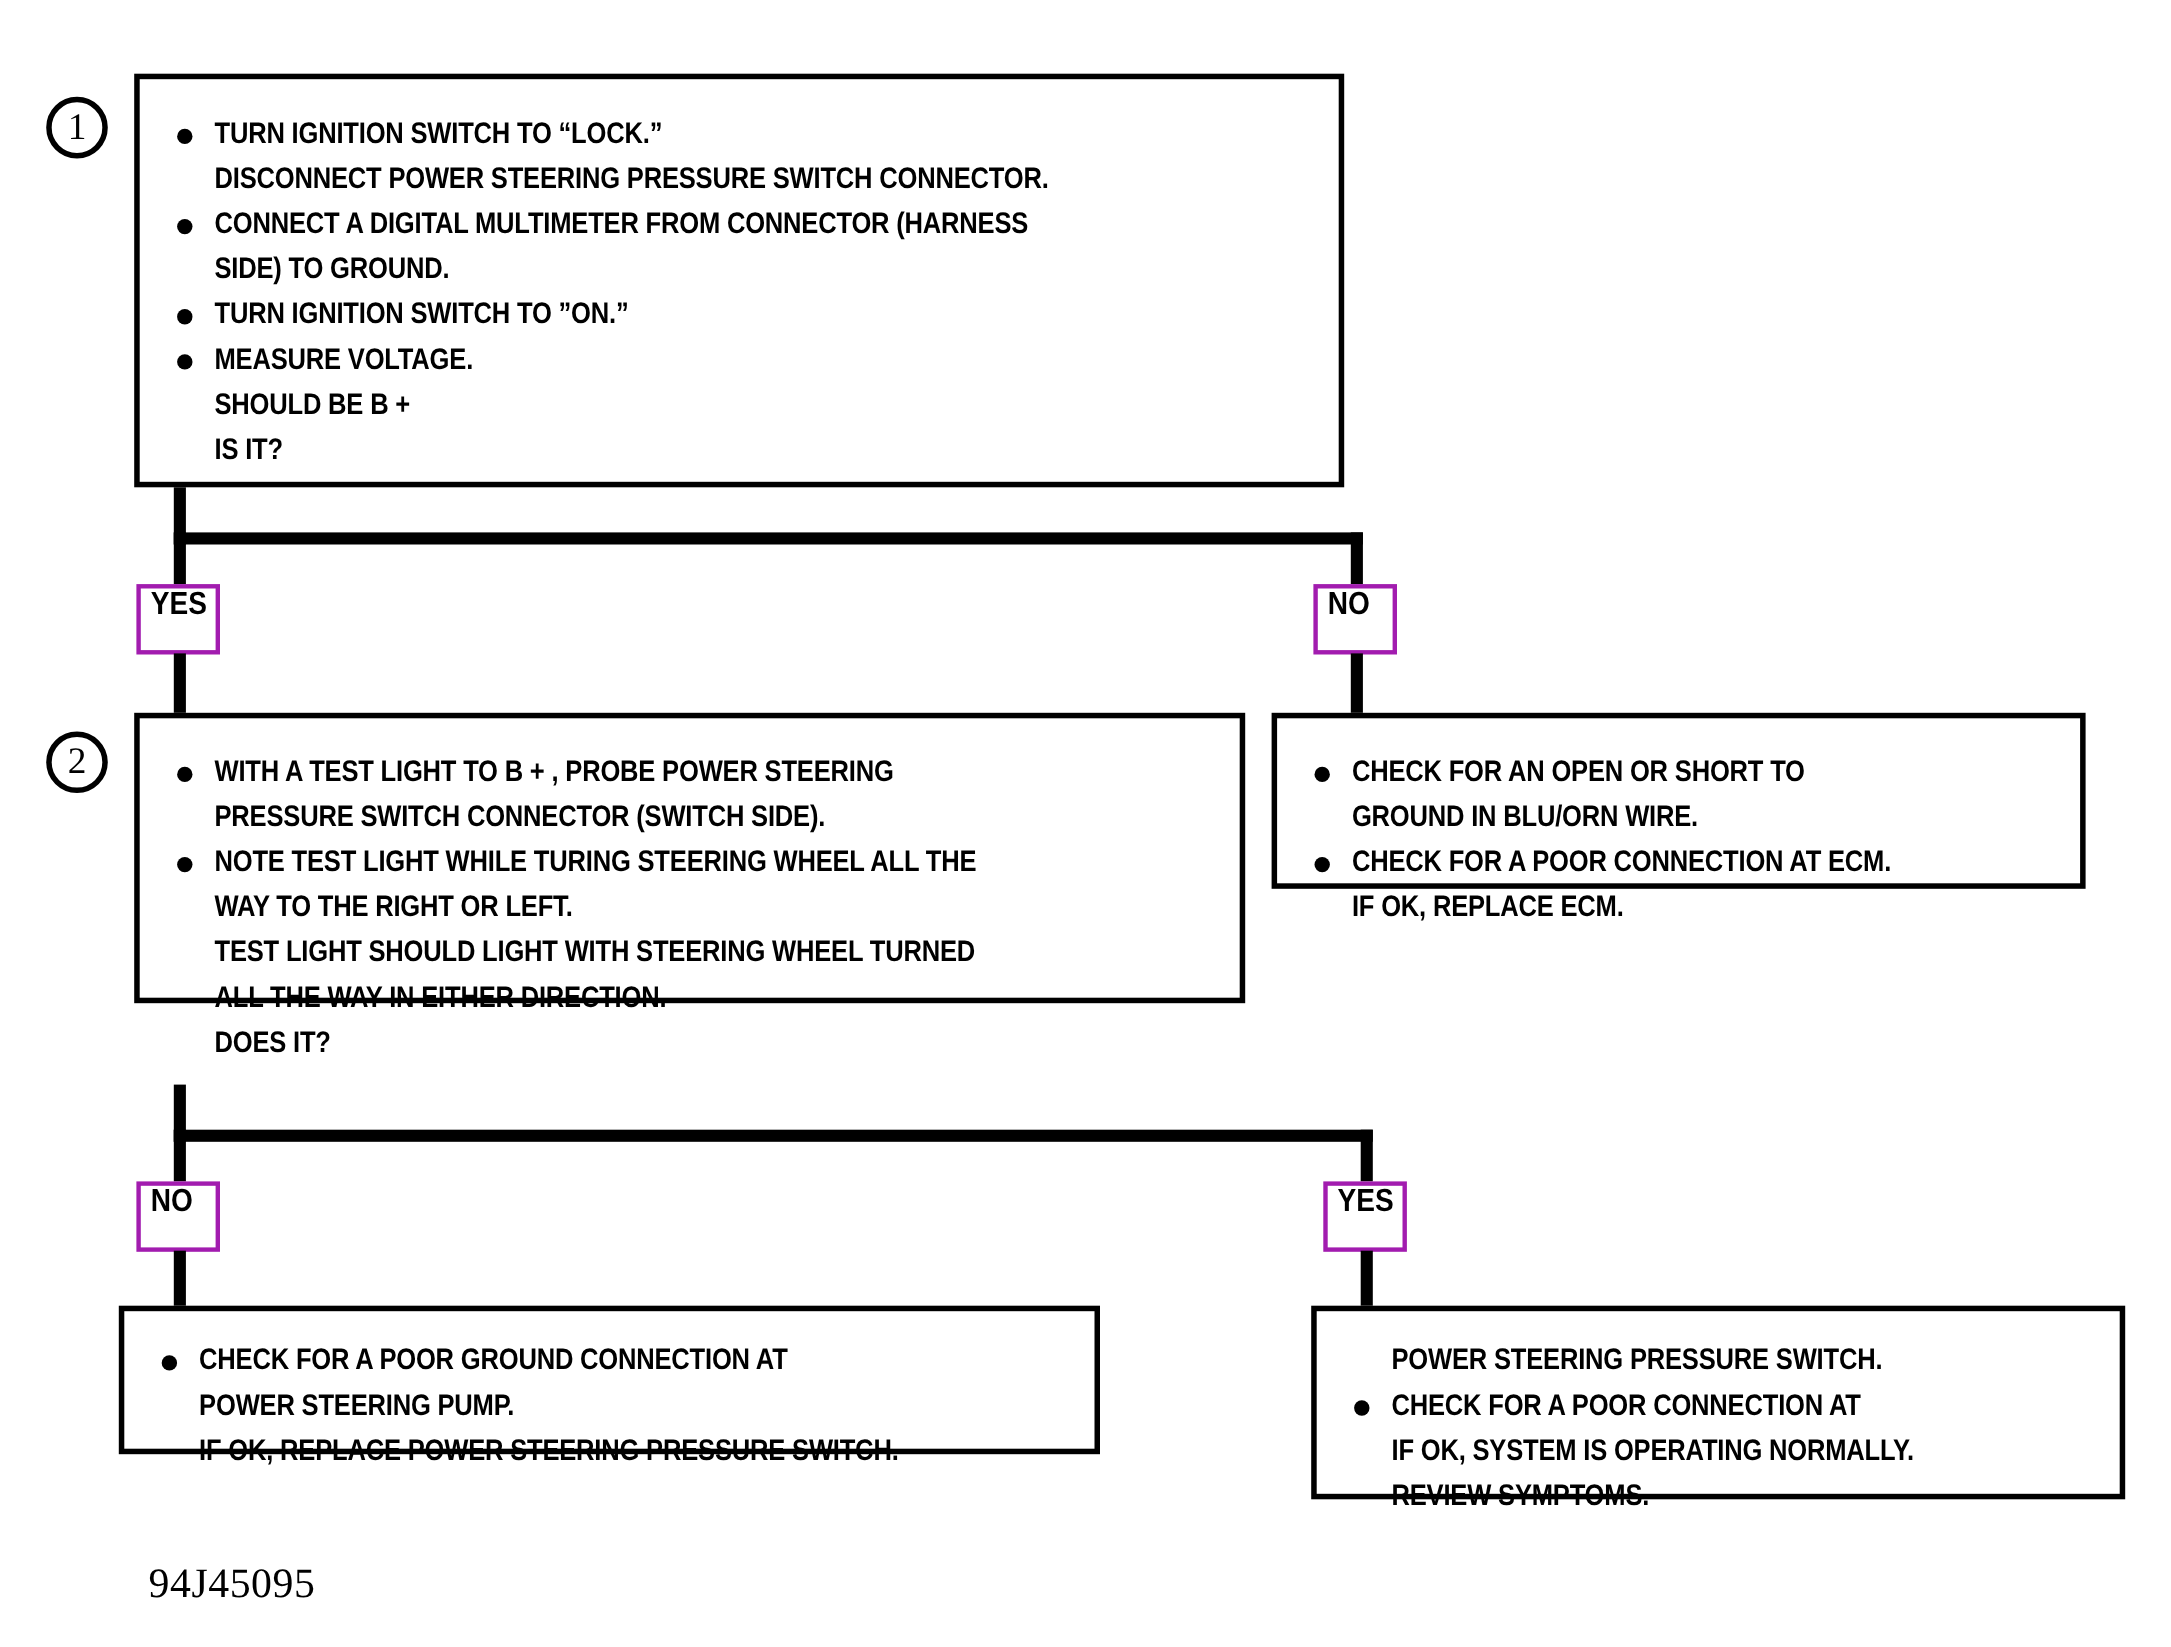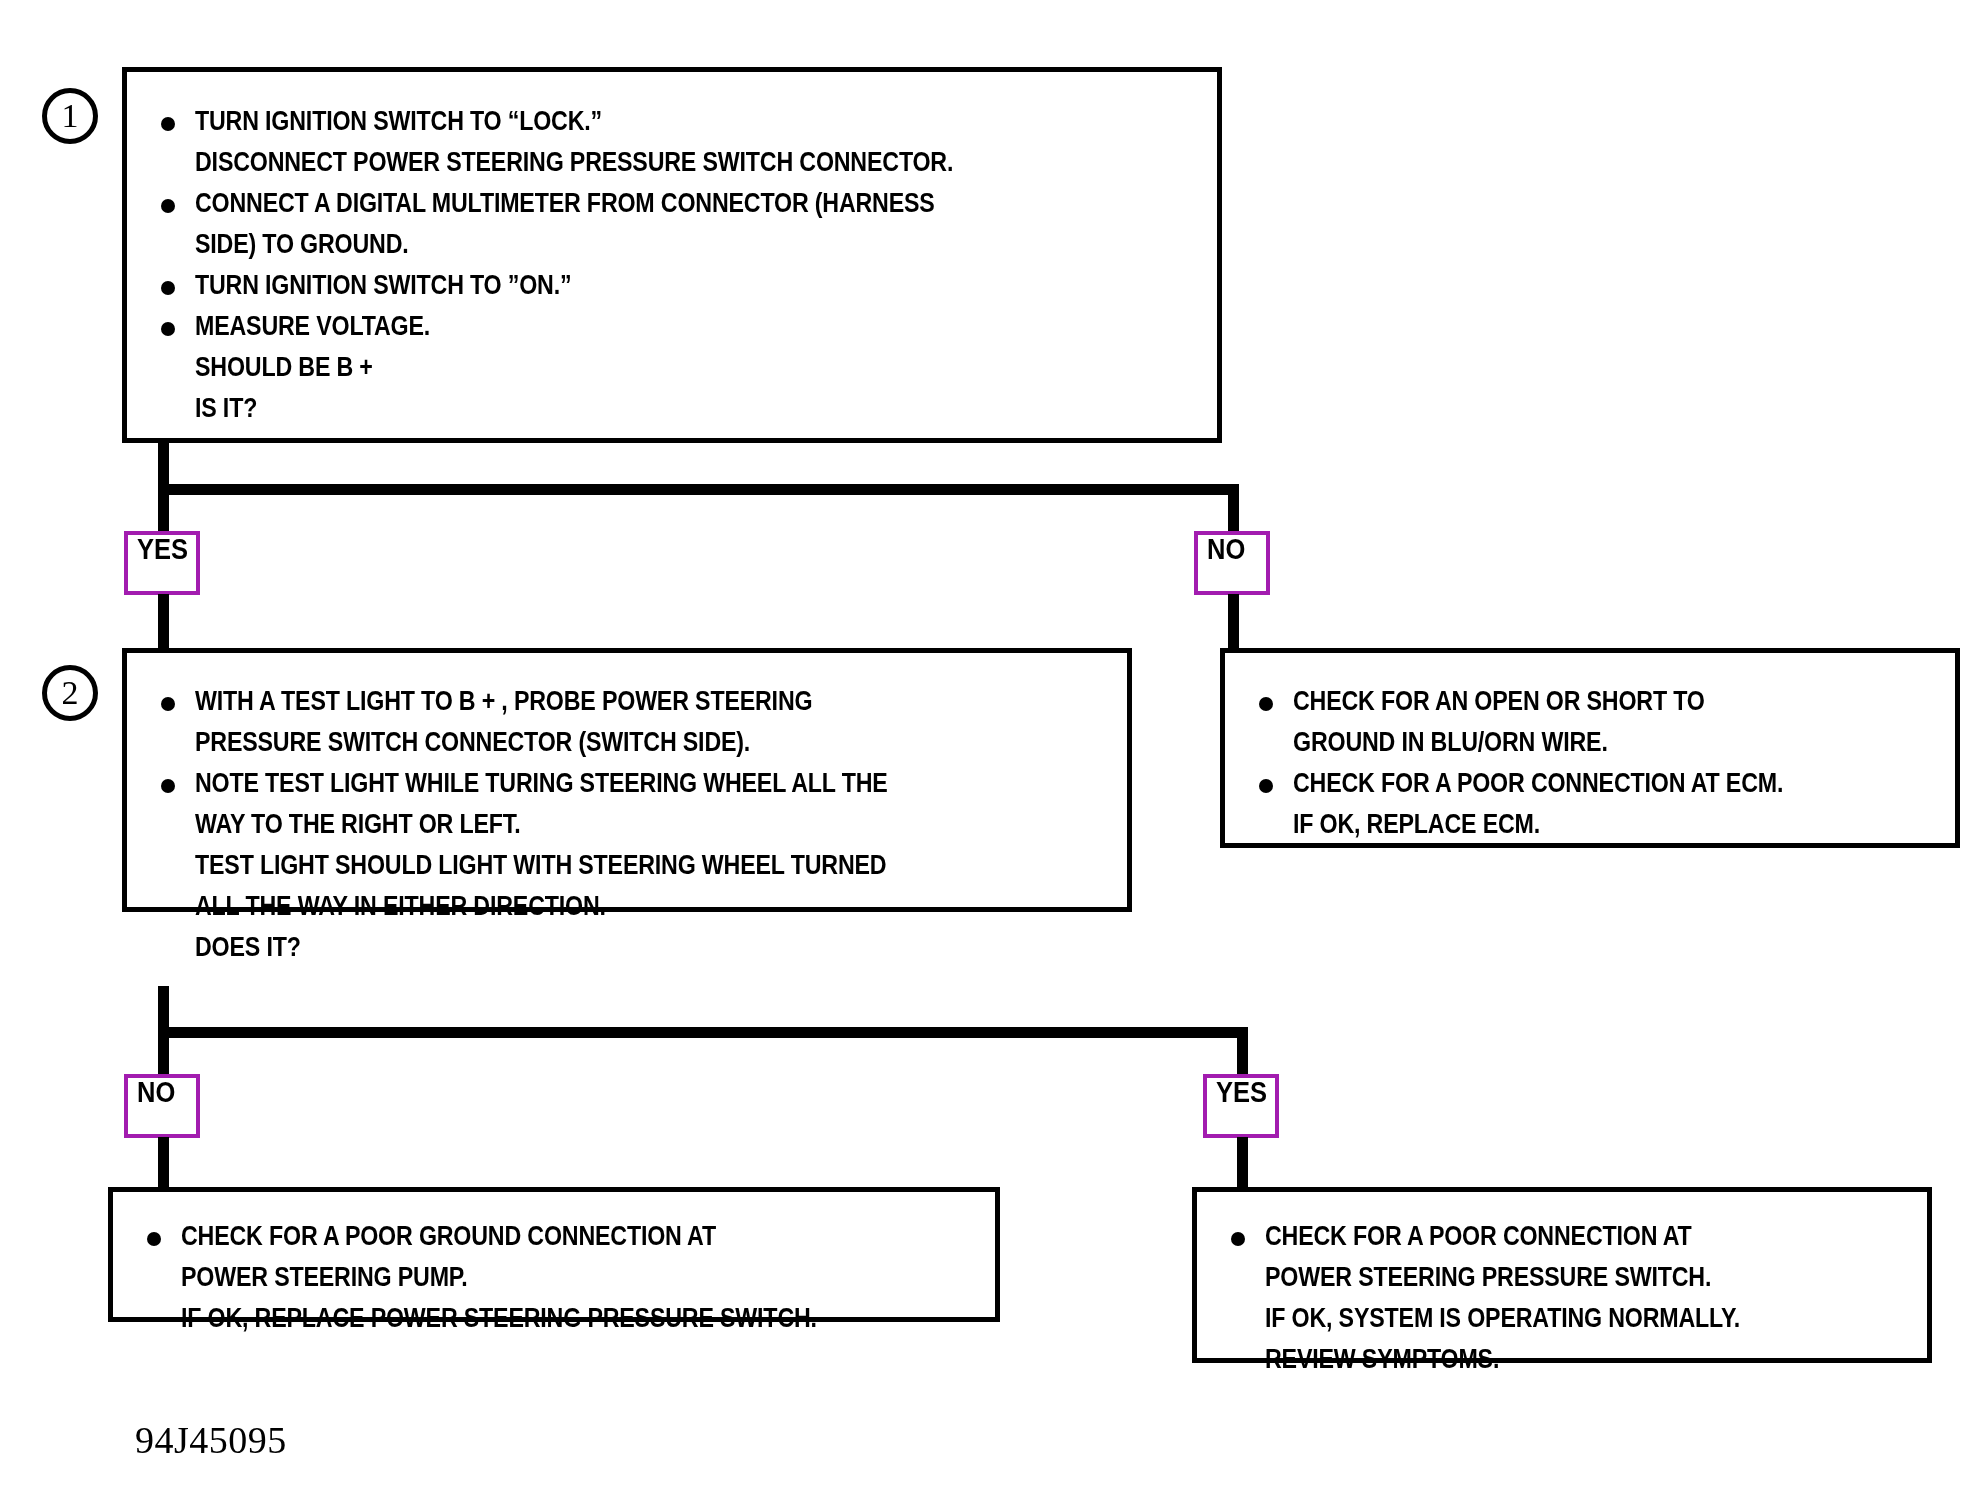--- a/index.html
+++ b/index.html
@@ -165,21 +165,21 @@
   <div class="tag-box" style="left:124px; top:531px; width:76px; height:64px;">
     <span>YES</span>
   </div>
   <div class="tag-box" style="left:1194px; top:531px; width:76px; height:64px;">
     <span>NO</span>
   </div>
 
   <div class="conn-v" style="left:158px; top:594px; height:56px;"></div>
   <div class="conn-v" style="left:1228px; top:594px; height:56px;"></div>
 
-  <div class="node-box" style="left:1220px; top:648px; width:740px; height:200px;">
+  <div class="node-box" style="left:1156px; top:648px; width:740px; height:160px;">
     <ul class="bullet-list" style="padding-top:16px;">
       <li class="bullet-item">
         <span class="dot"></span>
         <div class="line">CHECK FOR AN OPEN OR SHORT TO</div>
       </li>
       <li class="bullet-item no-dot">
 
         <div class="line">GROUND IN BLU/ORN WIRE.</div>
       </li>
       <li class="bullet-item">
@@ -257,30 +257,30 @@
       </li>
       <li class="bullet-item no-dot">
 
         <div class="line">IF OK, REPLACE POWER STEERING PRESSURE SWITCH.</div>
       </li>
     </ul>
   </div>
 
   <div class="node-box" style="left:1192px; top:1187px; width:740px; height:176px;">
     <ul class="bullet-list" style="padding-top:12px;">
+      <li class="bullet-item no-dot">
+
+        <div class="line">POWER STEERING PRESSURE SWITCH.</div>
+      </li>
       <li class="bullet-item">
         <span class="dot"></span>
         <div class="line">CHECK FOR A POOR CONNECTION AT</div>
       </li>
       <li class="bullet-item no-dot">
 
-        <div class="line">POWER STEERING PRESSURE SWITCH.</div>
-      </li>
-      <li class="bullet-item no-dot">
-
         <div class="line">IF OK, SYSTEM IS OPERATING NORMALLY.</div>
       </li>
       <li class="bullet-item no-dot">
 
         <div class="line">REVIEW SYMPTOMS.</div>
       </li>
     </ul>
   </div>
 
   <div class="footer-code" style="left:135px; top:1388px;">94J45095</div>

